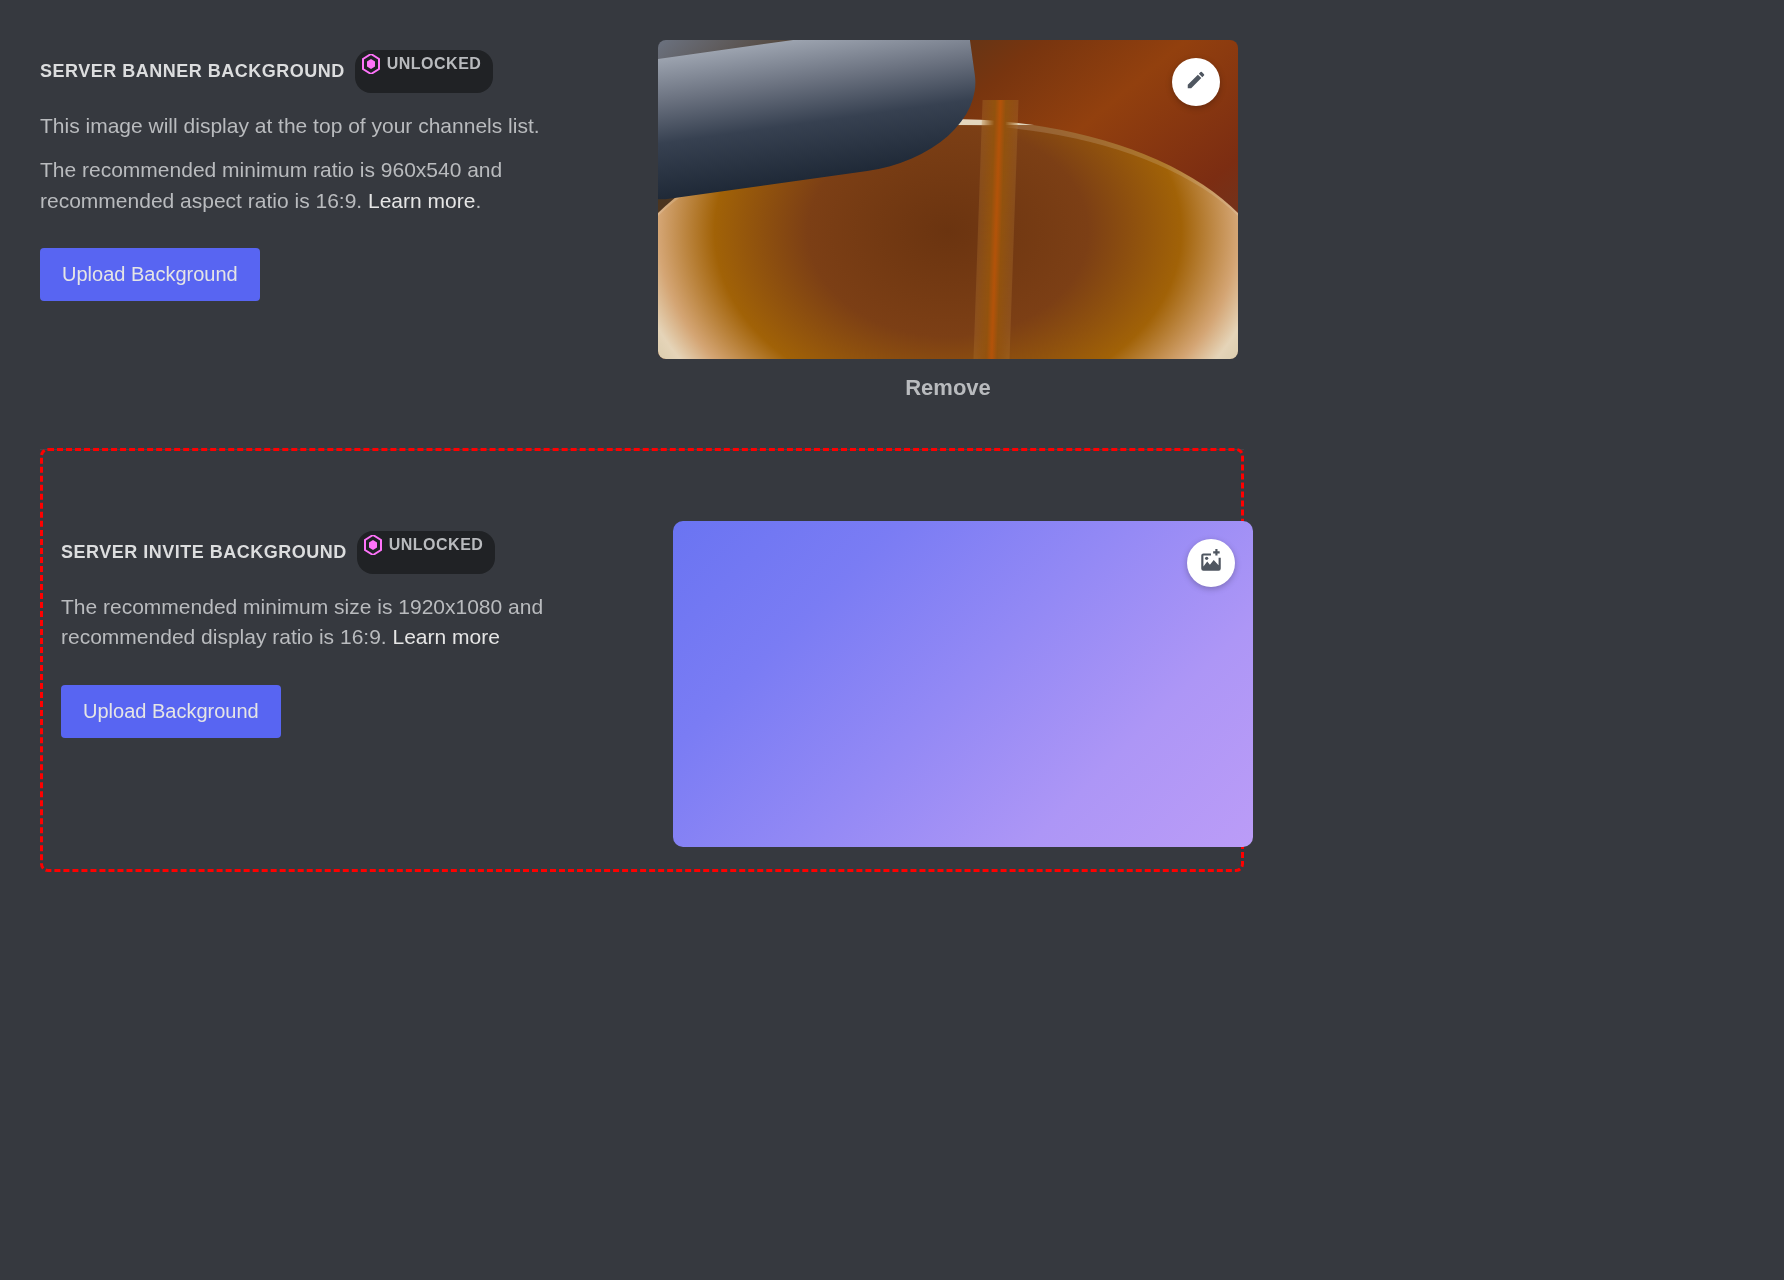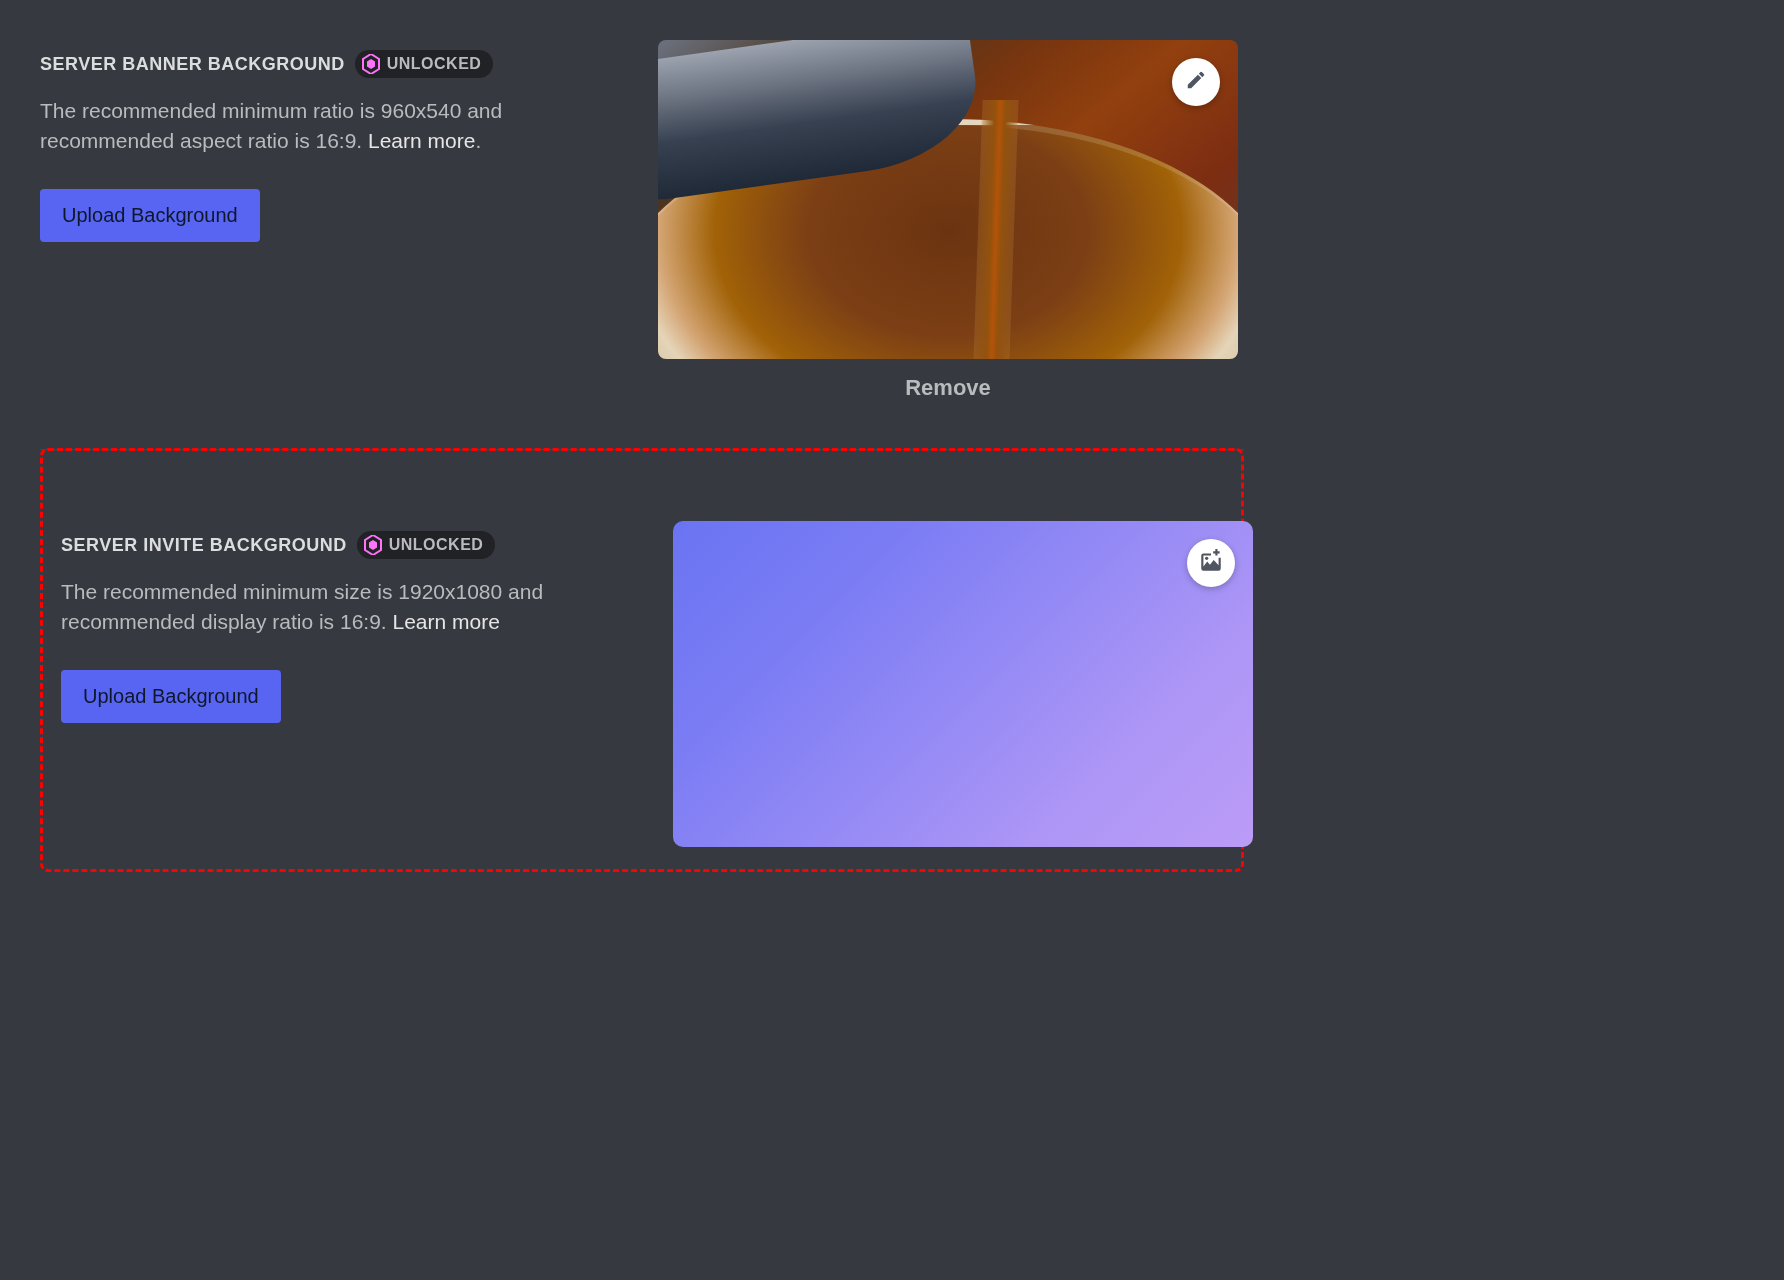--- a/index.html
+++ b/index.html
@@ -38,21 +38,21 @@
       font-weight: 700;
       letter-spacing: 0.5px;
       text-transform: uppercase;
     }
     .unlocked-badge {
       display: inline-flex;
       align-items: center;
       gap: 6px;
       background-color: #202225;
       border-radius: 16px;
-      padding: 4px 12px 4px 6px;
+      padding: 4px 12px 19px 6px;
     }
     .boost-icon {
       width: 20px;
       height: 20px;
       display: flex;
       align-items: center;
       justify-content: center;
     }
     .unlocked-text {
       color: #b9bbbe;
@@ -65,21 +65,21 @@
       font-size: 21px;
       line-height: 1.45;
       margin-bottom: 14px;
     }
     .learn-more {
       color: #e5e5e5;
       cursor: pointer;
     }
     .upload-btn {
       background-color: #5865f2;
-      color: #0f172a;
+      color: #e5e5e5;
       border: none;
       padding: 15px 22px;
       font-size: 20px;
       font-weight: 500;
       border-radius: 4px;
       cursor: pointer;
       margin-top: 18px;
     }
     .banner-preview {
       position: relative;
@@ -185,20 +185,21 @@
       <span class="unlocked-badge">
         <span class="boost-icon">
           <svg width="18" height="20" viewBox="0 0 18 20">
             <path d="M9 0 L17 5 L17 15 L9 20 L1 15 L1 5 Z" fill="none" stroke="#ff73fa" stroke-width="2"></path>
             <path d="M9 5 L13 7.5 L13 12.5 L9 15 L5 12.5 L5 7.5 Z" fill="#ff73fa"></path>
           </svg>
         </span>
         <span class="unlocked-text">UNLOCKED</span>
       </span>
     </div>
+    <p class="description">This image will display at the top of your channels list.</p>
     <p class="description">
       <span>The recommended minimum ratio is 960x540 and recommended aspect ratio is 16:9. </span><span class="learn-more">Learn more</span><span>.</span>
     </p>
     <button class="upload-btn">Upload Background</button>
   </div>
   <div class="section-right">
     <div class="banner-preview">
       <div class="cup-rim"></div>
       <div class="tea-stream"></div>
       <div class="tea-spout"></div>

